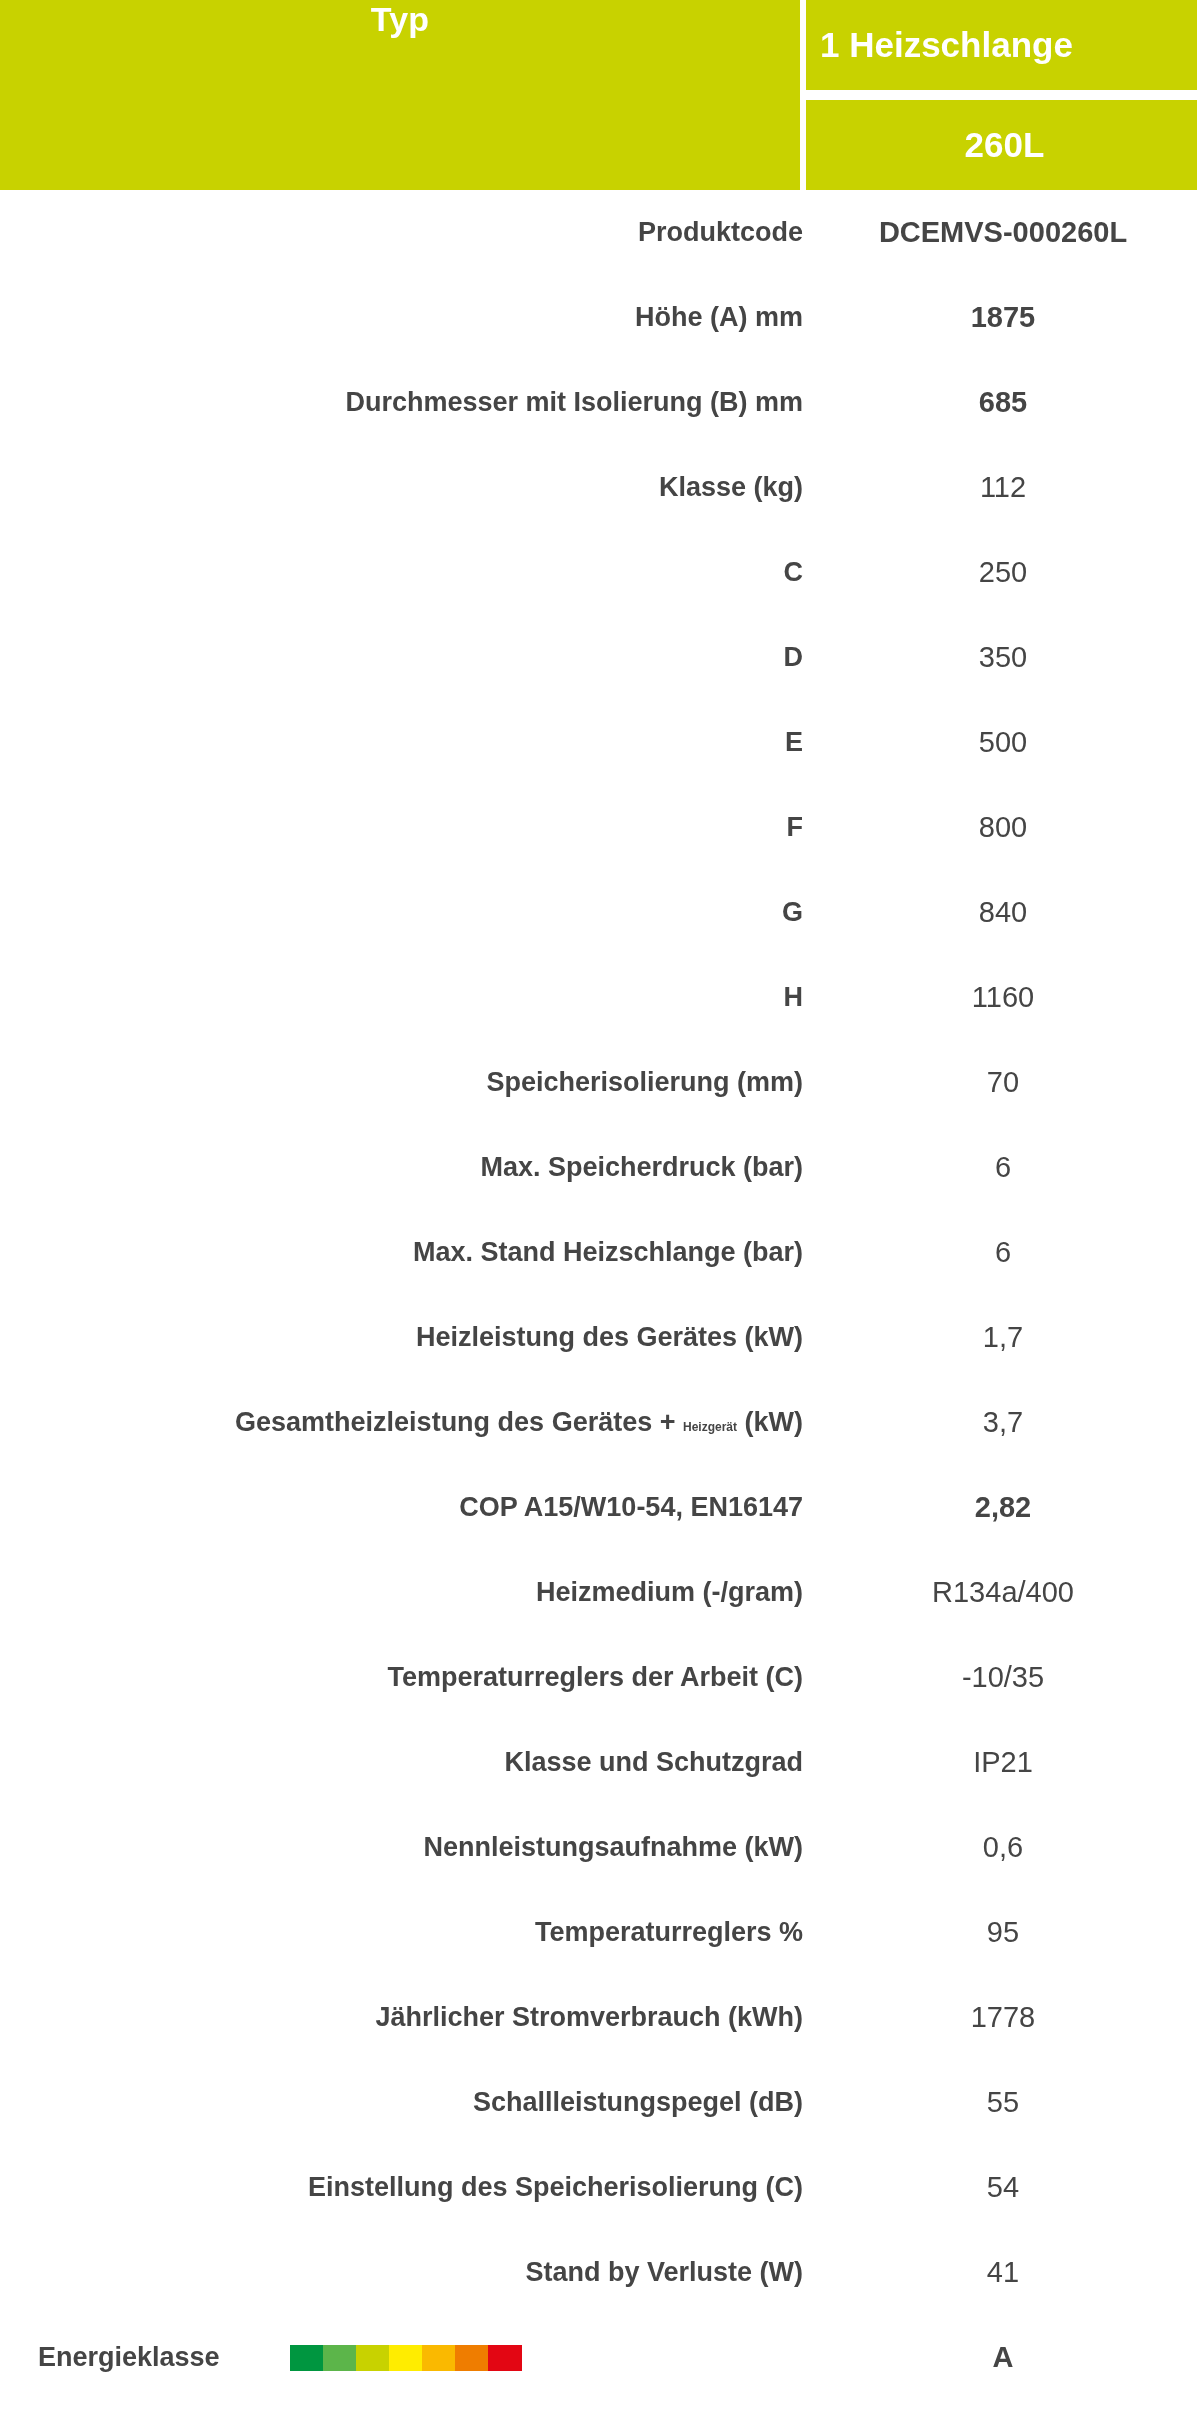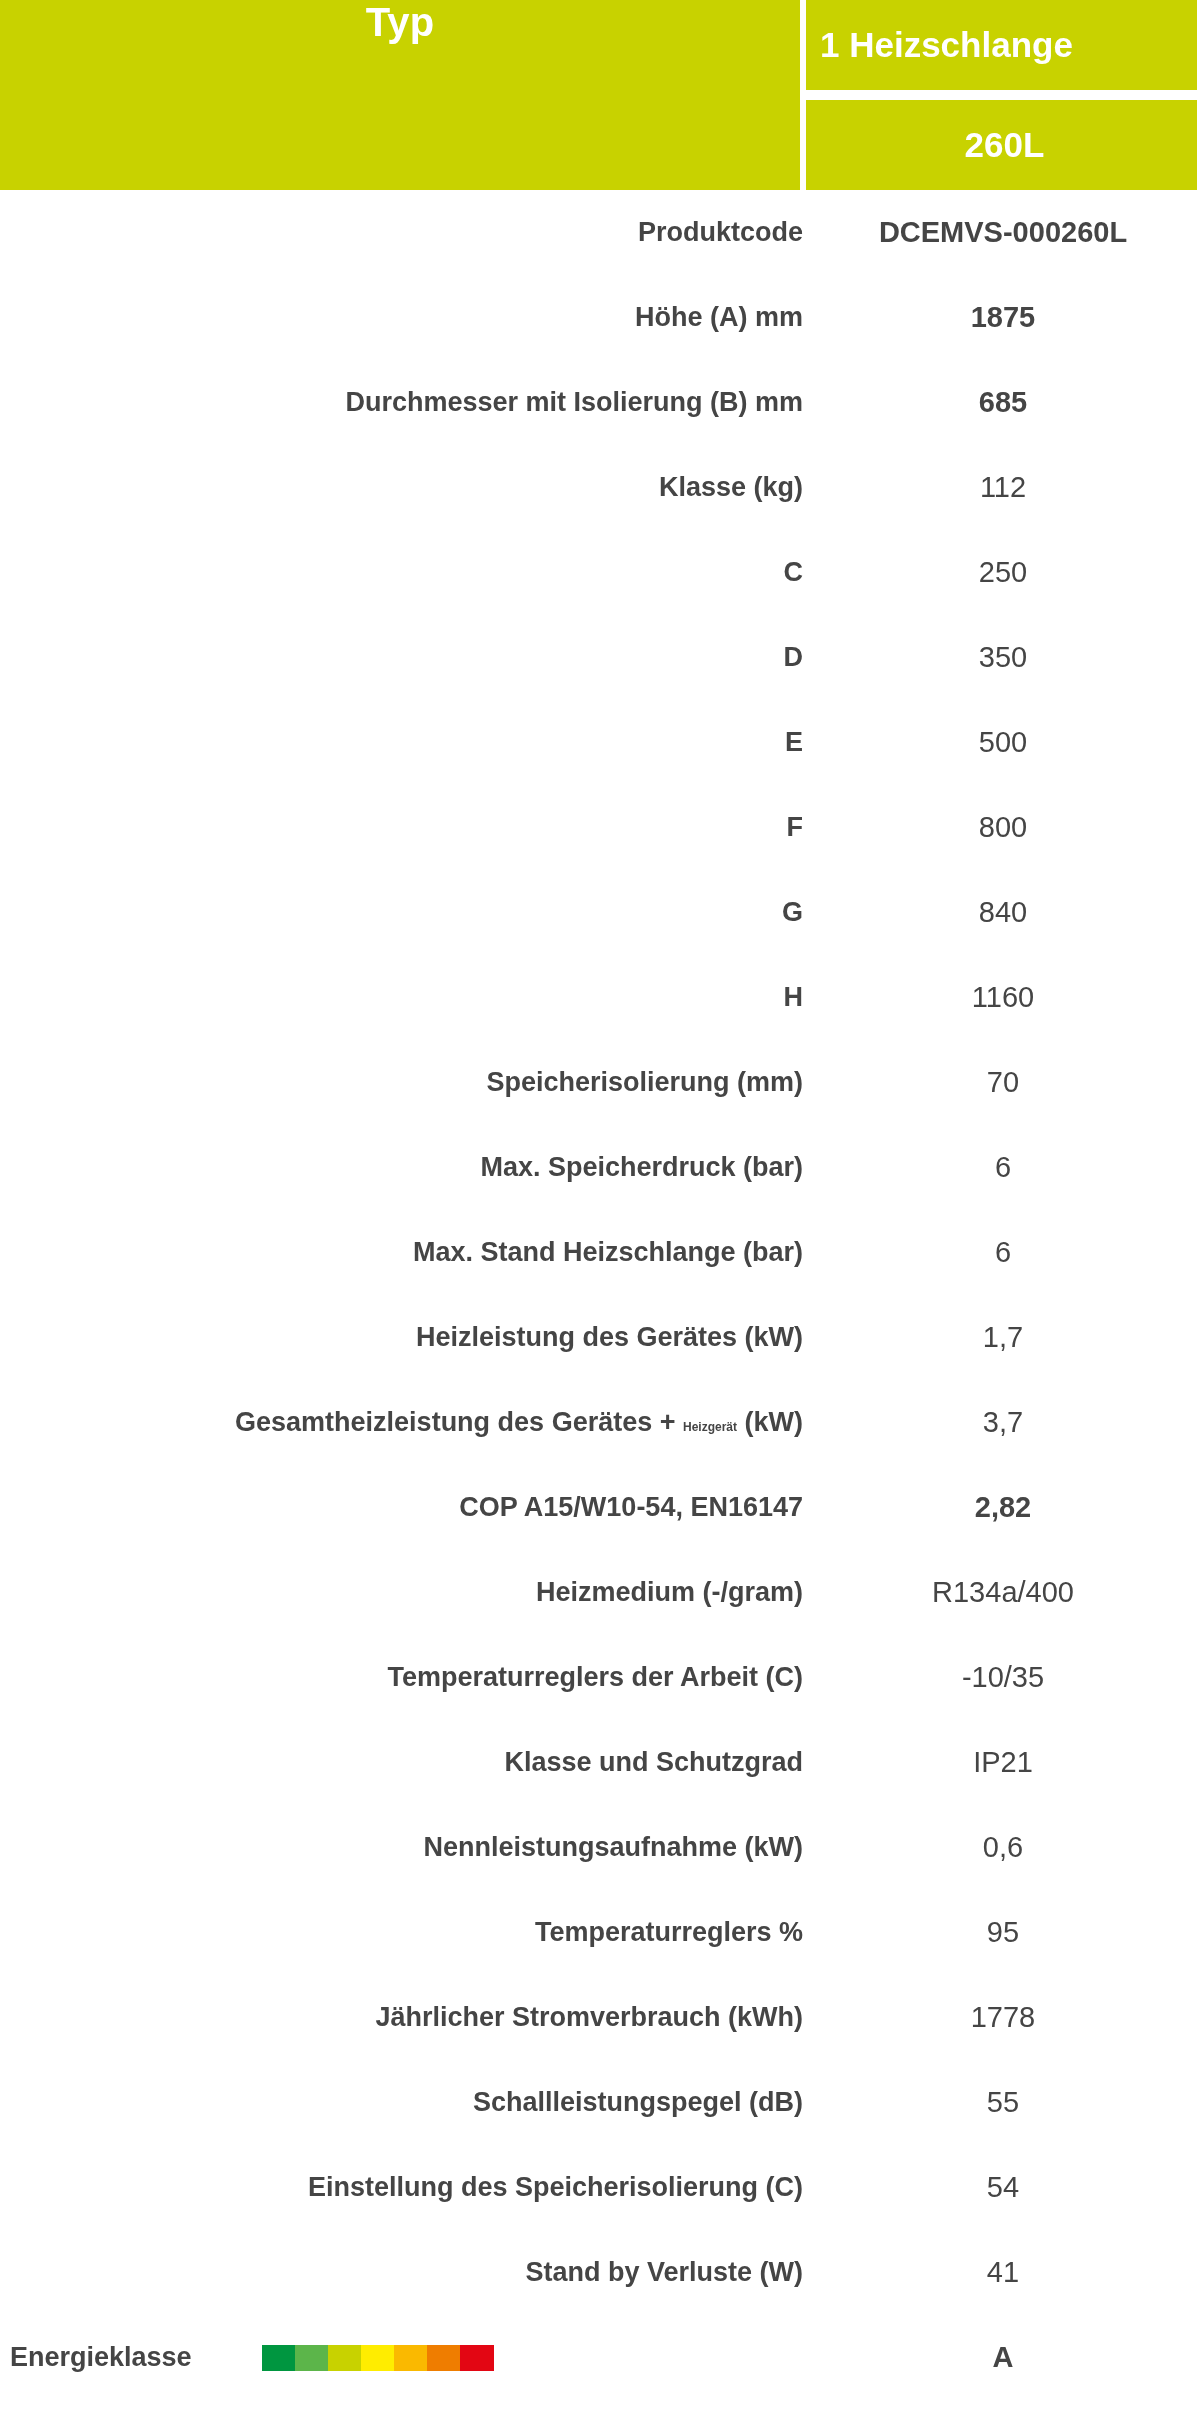--- a/index.html
+++ b/index.html
@@ -30,21 +30,21 @@
   .hdr-type {
     width: 800px;
     background: #c8d200;
     height: 190px;
     vertical-align: middle;
     text-align: center;
     border-right: 6px solid #ffffff;
   }
   .hdr-type-label {
     color: #ffffff;
-    font-size: 40px;
+    font-size: 34px;
     font-weight: bold;
     letter-spacing: .2px;
   }
   .hdr-variant {
     width: 397px;
     background: #ffffff;
     padding: 0;
   }
   .hdr-variant-top {
     background: #c8d200;
@@ -100,21 +100,21 @@
     white-space: nowrap;
   }
   .cell-value.bold {
     font-weight: bold;
   }
 
   
   .energy-label-wrap {
     display: flex;
     align-items: center;
-    padding-left: 10px;
+    padding-left: 38px;
     box-sizing: border-box;
     gap: 8px;
   }
   .energy-label-text {
     font-size: 27px;
     font-weight: bold;
     color: #454545;
     white-space: nowrap;
   }
   .energy-bar {

